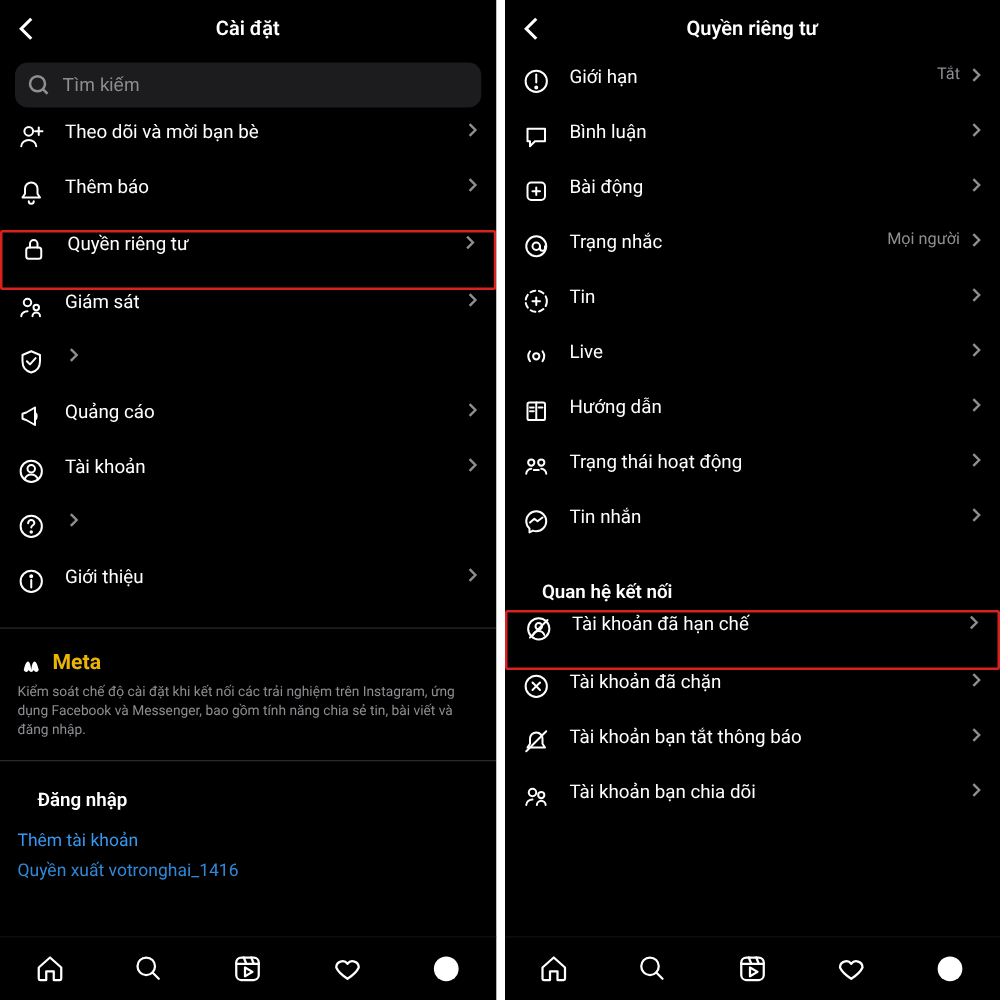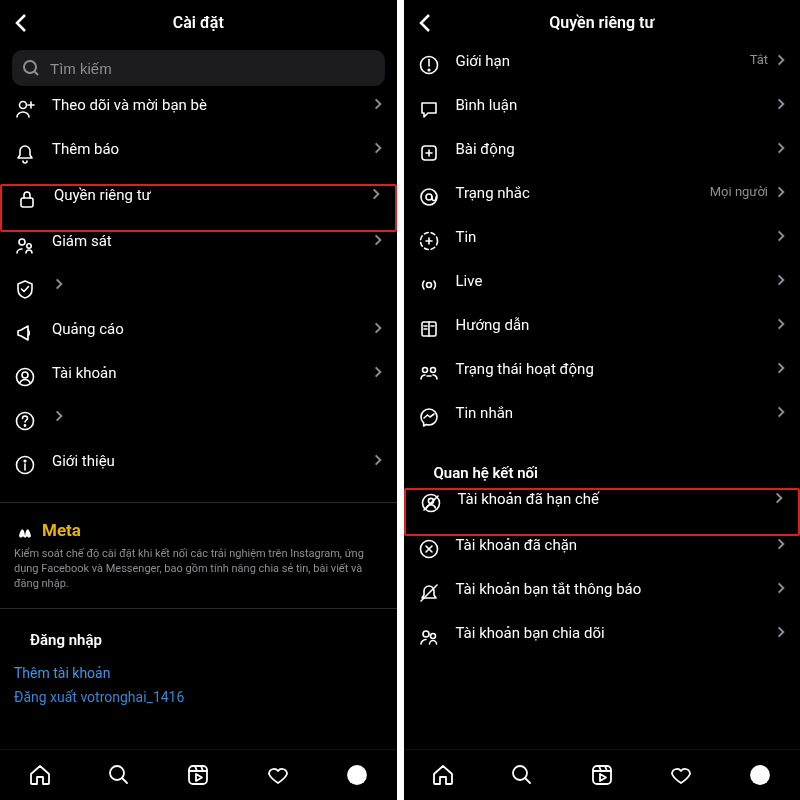--- a/index.html
+++ b/index.html
@@ -309,21 +309,21 @@
               <use href="#i-meta"></use>
             </svg>
             <span>Meta</span>
           </div>
           <div class="desc">Kiểm soát chế độ cài đặt khi kết nối các trải nghiệm trên Instagram, ứng dụng Facebook và Messenger, bao gồm tính năng chia sẻ tin, bài viết và đăng nhập.</div>
         </div>
         <div class="sep"></div>
         <div class="sec-title">Đăng nhập</div>
         <div class="meta">
           <a class="link">Thêm tài khoản</a>
-          <a class="link" style="opacity:.9">Đăng xuất votronghai_1416</a>
+          <a class="link" style="opacity:.9">Quyền xuất votronghai_1416</a>
         </div>
       </div>
     <div class="tabbar">
       <div class="tab">
           <svg viewBox="0 0 24 24">
             <use href="#t-home"></use>
           </svg>
         </div>
       <div class="tab">
           <svg viewBox="0 0 24 24">

